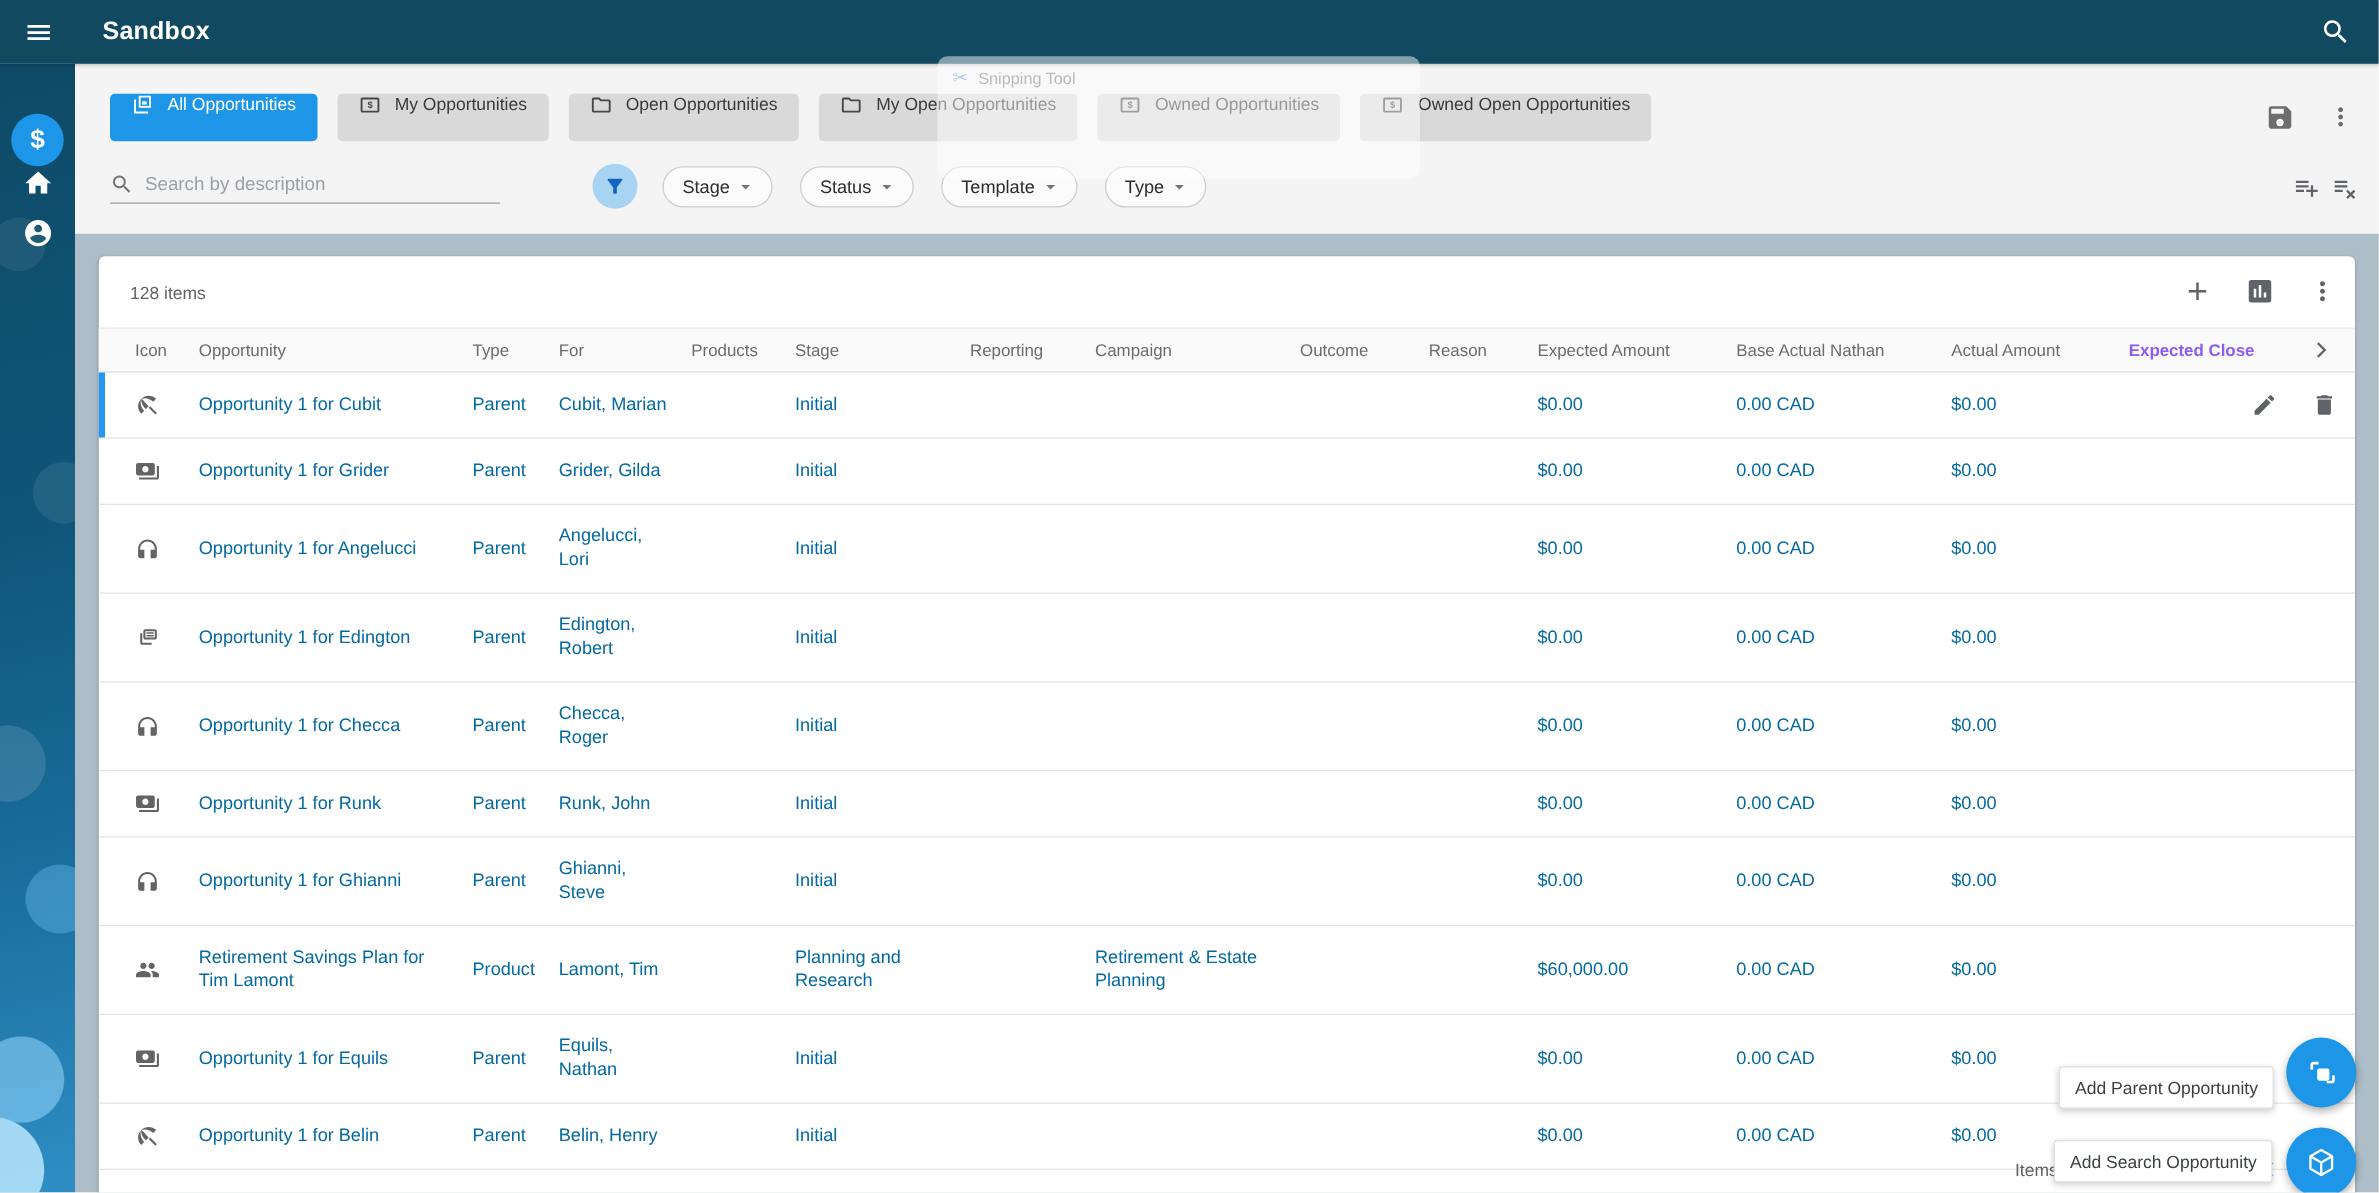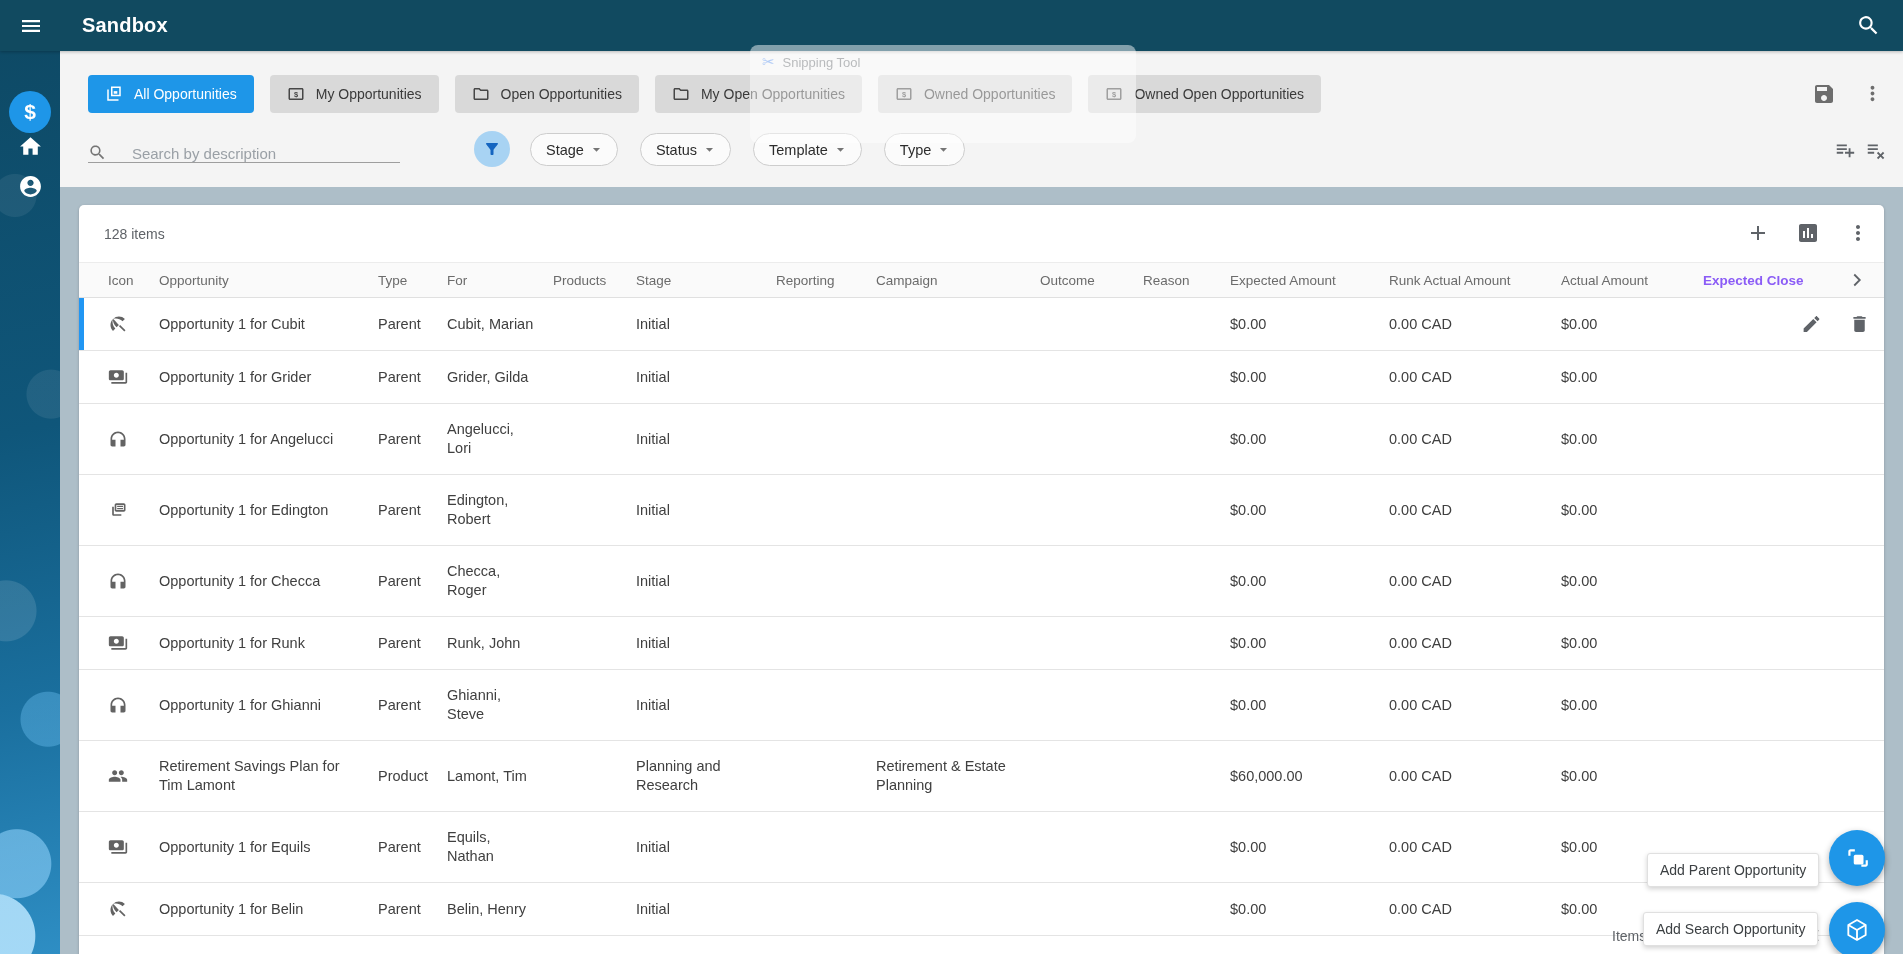--- a/index.html
+++ b/index.html
@@ -26,33 +26,33 @@
       radial-gradient(circle at 25% 16%, rgba(255,255,255,.07) 0 21px, rgba(255,255,255,0) 22px),
       linear-gradient(168deg, #0e4a66 0%, #0f567a 42%, #1a6f9e 72%, #2e8ec4 100%); }
   .side-dollar { position:absolute; left:9px; top:40px; width:42px; height:42px; border-radius:50%;
                  background:#1e96e8; color:#fff; display:flex; align-items:center; justify-content:center;
                  font-size:21px; font-weight:bold; cursor:pointer; }
   .side-icon { position:absolute; left:18px; width:25px; height:25px; color:#fff; cursor:pointer; }
   .side-home { top:83px; } .side-account { top:123px; }
 
   
   .chips { position:absolute; left:88px; top:75px; display:flex; gap:16px; z-index:10; }
-  .chip { display:inline-flex; align-items:center; gap:11px; height:38px; padding:0 17px; border-radius:4px;
+  .chip { display:inline-flex; align-items:flex-start; gap:11px; height:38px; padding:0 17px; border-radius:4px;
           background:#d9d9d9; color:#3a3a3a; font-size:14px; cursor:pointer; white-space:nowrap; }
   .chip .c-ico { width:18px; height:18px; color:#474747; }
   .chip.active { background:#1e96e8; color:#fff; }
   .chip.active .c-ico { color:#fff; }
 
   
   .save-btn { position:absolute; left:1812px; top:82px; width:24px; height:24px; color:#6d6d6d; cursor:pointer; z-index:10; }
   .view-kebab { position:absolute; left:1861px; top:82px; width:23px; height:23px; color:#6d6d6d; cursor:pointer; z-index:10; }
 
   
   .search-wrap { position:absolute; left:88px; top:133px; width:312px; height:30px; border-bottom:1px solid #9e9e9e;
-                 display:flex; align-items:flex-end; gap:25px; z-index:10; }
+                 display:flex; align-items:center; gap:9px; z-index:10; }
   .search-wrap .s-ico { width:19px; height:19px; color:#757575; }
   .search-input { border:none; outline:none; background:transparent; font-size:15px; color:#444; width:270px;
                   font-family:"Liberation Sans", sans-serif; }
   .search-input::placeholder { color:#9aa0a6; }
   .filter-fab { position:absolute; left:474px; top:131px; width:36px; height:36px; border-radius:50%;
                 background:#a8d3f3; display:flex; align-items:center; justify-content:center; cursor:pointer; z-index:10; }
   .filter-fab .f-ico { width:18px; height:18px; color:#1565c0; }
   .pills { position:absolute; left:530px; top:133px; display:flex; gap:22px; z-index:10; }
   .pill { display:inline-flex; align-items:center; gap:4px; height:33px; padding:0 12px 0 15px; border:1px solid #cdcdcd;
           border-radius:17px; background:#fbfbfb; color:#2c2c2c; font-size:14.5px; cursor:pointer; }
@@ -73,21 +73,21 @@
     grid-template-columns:63px 219px 69px 106px 83px 140px 100px 164px 103px 87px 159px 172px 142px 127px 1fr; }
   .thead { padding-left:17px; height:36px; align-items:center; background:#fafafa;
            border-top:1px solid #ececec; border-bottom:1px solid #e0e0e0; color:#6b6b6b; font-size:13.5px; }
   .thead .th { padding-right:12px; cursor:pointer; white-space:nowrap; }
   .th-icon { padding-left:12px; }
   .th-sorted { color:#8b5cf6; font-weight:bold; display:flex; align-items:center; gap:17px; }
   .sort-arrow { width:15px; height:15px; color:#212121; }
   .th-more { width:22px; height:22px; color:#5f6368; margin-left:16px; cursor:pointer; }
 
   .trow { padding:16px 0 16px 17px; min-height:50px; align-items:center; border-bottom:1px solid #e4e4e4;
-          position:relative; font-size:14.5px; color:#404040; line-height:19px; cursor:pointer; }
+          position:relative; font-size:14.5px; color:#0369a1; line-height:19px; cursor:pointer; }
   .cell { padding-right:20px; white-space:pre-line; }
   .cell-for { padding-right:6px; }
   .cell-icon { width:20px; height:20px; margin-left:12px; color:#636363; }
   .trow.selected::before { content:""; position:absolute; left:0; top:0; bottom:0; width:5px; background:#2196f3; }
   .row-actions { position:absolute; right:14px; top:50%; transform:translateY(-50%); display:flex; gap:27px; }
   .row-actions .a-ico { width:21px; height:21px; color:#5f6368; cursor:pointer; }
 
   .pg-label { position:absolute; left:1533px; top:723px; font-size:14px; color:#5f6368; white-space:nowrap; }
   .pg-prev { position:absolute; left:1726px; top:720px; width:21px; height:21px; color:#757575; cursor:pointer; }
 
@@ -298,21 +298,21 @@
       <span class="th">Opportunity</span>
       <span class="th">Type</span>
       <span class="th">For</span>
       <span class="th">Products</span>
       <span class="th">Stage</span>
       <span class="th">Reporting</span>
       <span class="th">Campaign</span>
       <span class="th">Outcome</span>
       <span class="th">Reason</span>
       <span class="th">Expected Amount</span>
-      <span class="th">Runk Actual Amount</span>
+      <span class="th">Base Actual Nathan</span>
       <span class="th">Actual Amount</span>
       <span class="th th-sorted">
         <span>Expected Close</span>
         <span class="sort-arrow" data-icon="arrow-up-icon">
             <svg viewBox="0 0 24 24" fill="currentColor">
               <path d="M4 12l1.41 1.41L11 7.83V20h2V7.83l5.59 5.58L20 12l-8-8-8 8z"></path>
             </svg>
           </span>
       </span>
       <span class="th-more" data-icon="chevron-right-icon">

